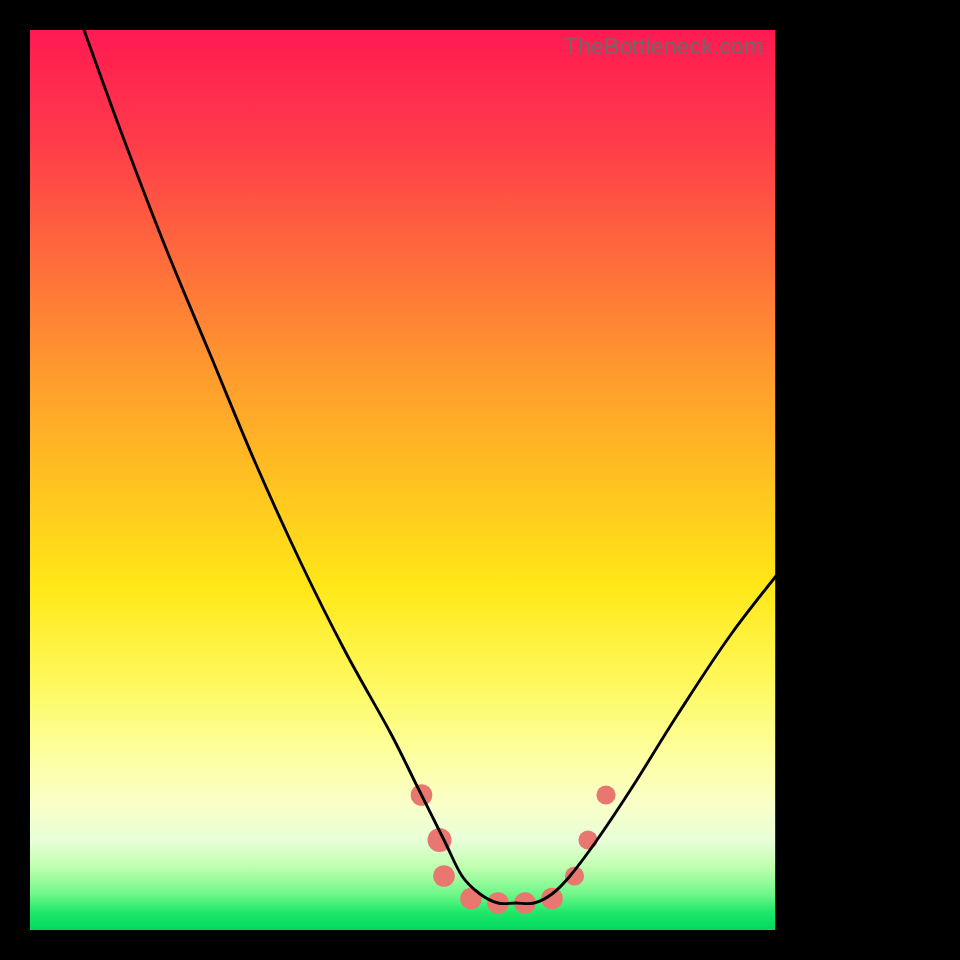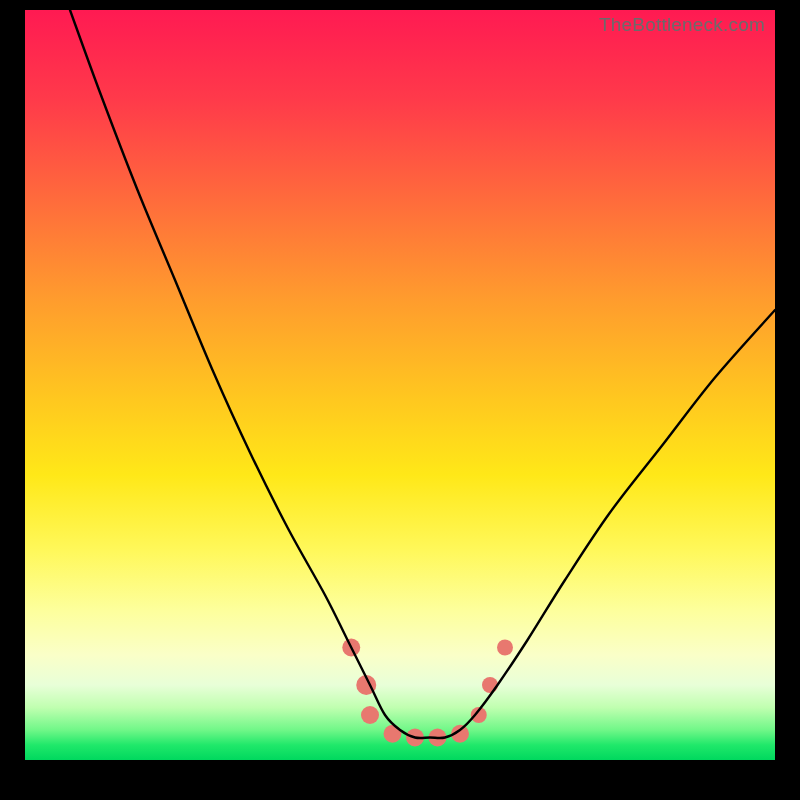--- a/index.html
+++ b/index.html
@@ -7,22 +7,22 @@
     padding: 0;
     width: 800px;
     height: 800px;
     background: #000;
     overflow: hidden;
     font-family: Arial, Helvetica, sans-serif;
   }
   .frame {
     position: absolute;
     left: 25px;
-    top: 10px;
-    width: 750px;
+    top: 25px;
+    width: 621px;
     height: 750px;
     background: linear-gradient(to bottom,
       #ff1a52 0%,
       #ff3a4a 12%,
       #ff6a3c 25%,
       #ff9a2e 38%,
       #ffc81f 52%,
       #ffe818 62%,
       #fff85a 72%,
       #fdff9c 80%,

